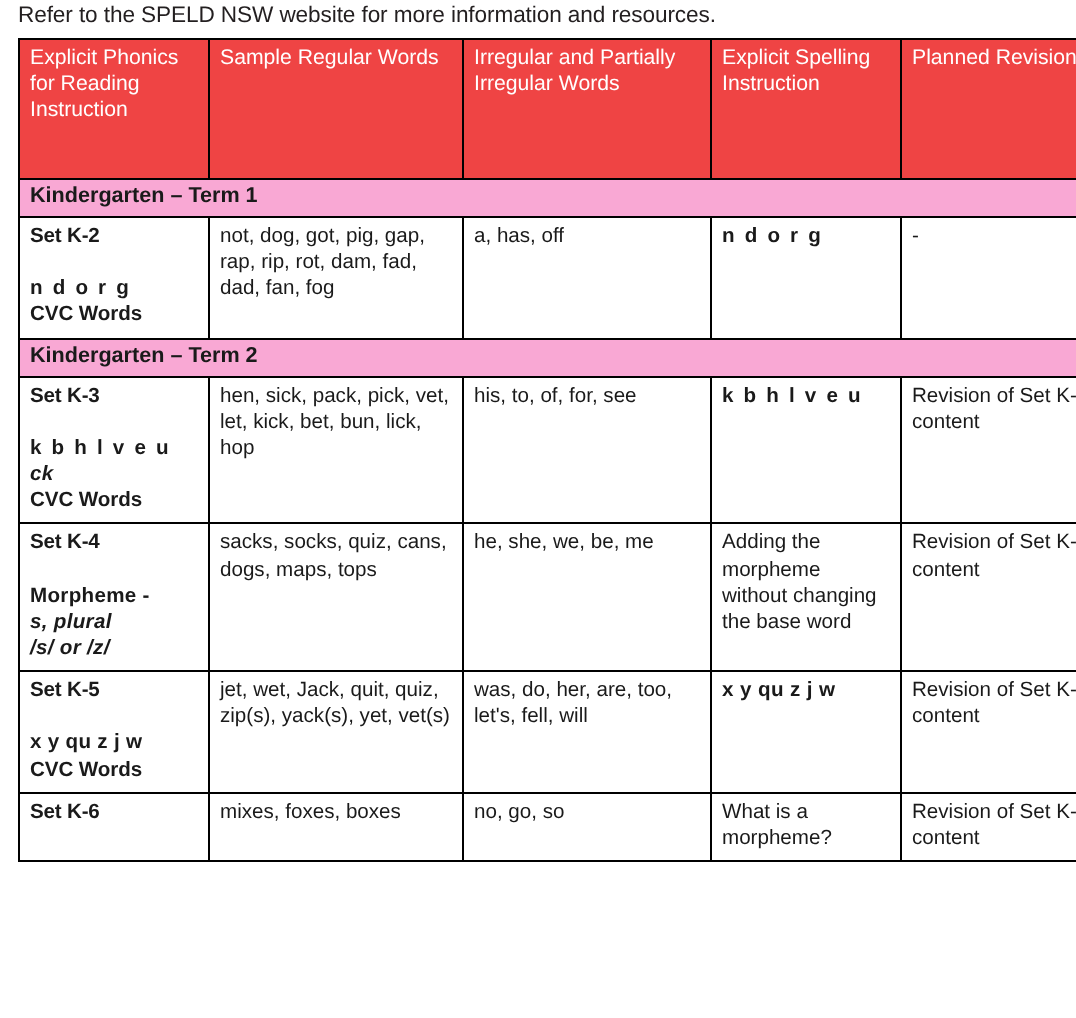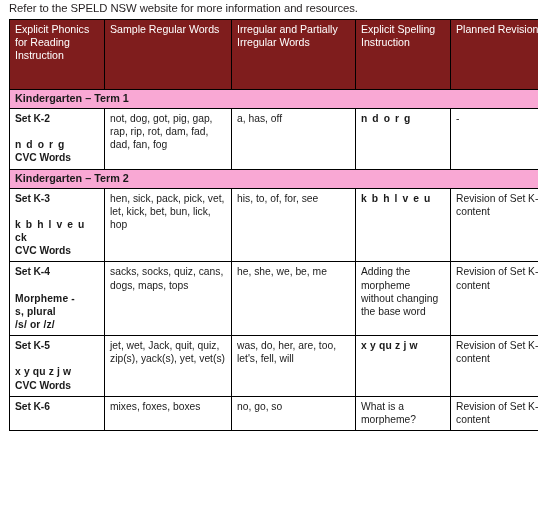--- a/index.html
+++ b/index.html
@@ -52,21 +52,21 @@
     overflow: hidden;
   }
   
   .col-1 { width: 95px; }
   .col-2 { width: 127px; }
   .col-3 { width: 124px; }
   .col-4 { width: 95px; }
   .col-5 { width: 111px; }
 
   thead th {
-    background: #7f1d1d;
+    background: #ef4444;
     color: #ffffff;
     font-weight: bold;
     font-size: 10.6px;
     line-height: 14.4px;
     padding: 4px 5px 6px 5px;
     height: 62px;
     vertical-align: top;
   }
   tr.section-row td {
     background: #f9a8d4;
@@ -89,20 +89,21 @@
     margin-top: 13px;
     display: block;
   }
   .graphemes.tight {
     letter-spacing: 0.15px;
   }
   .sub-line {
     font-weight: bold;
     display: block;
     letter-spacing: 0.15px;
+    font-style: italic;
   }
   .cvc {
     font-weight: bold;
     display: block;
     letter-spacing: -0.05px;
   }
   .spell-bold {
     font-weight: bold;
     letter-spacing: 1.1px;
   }

